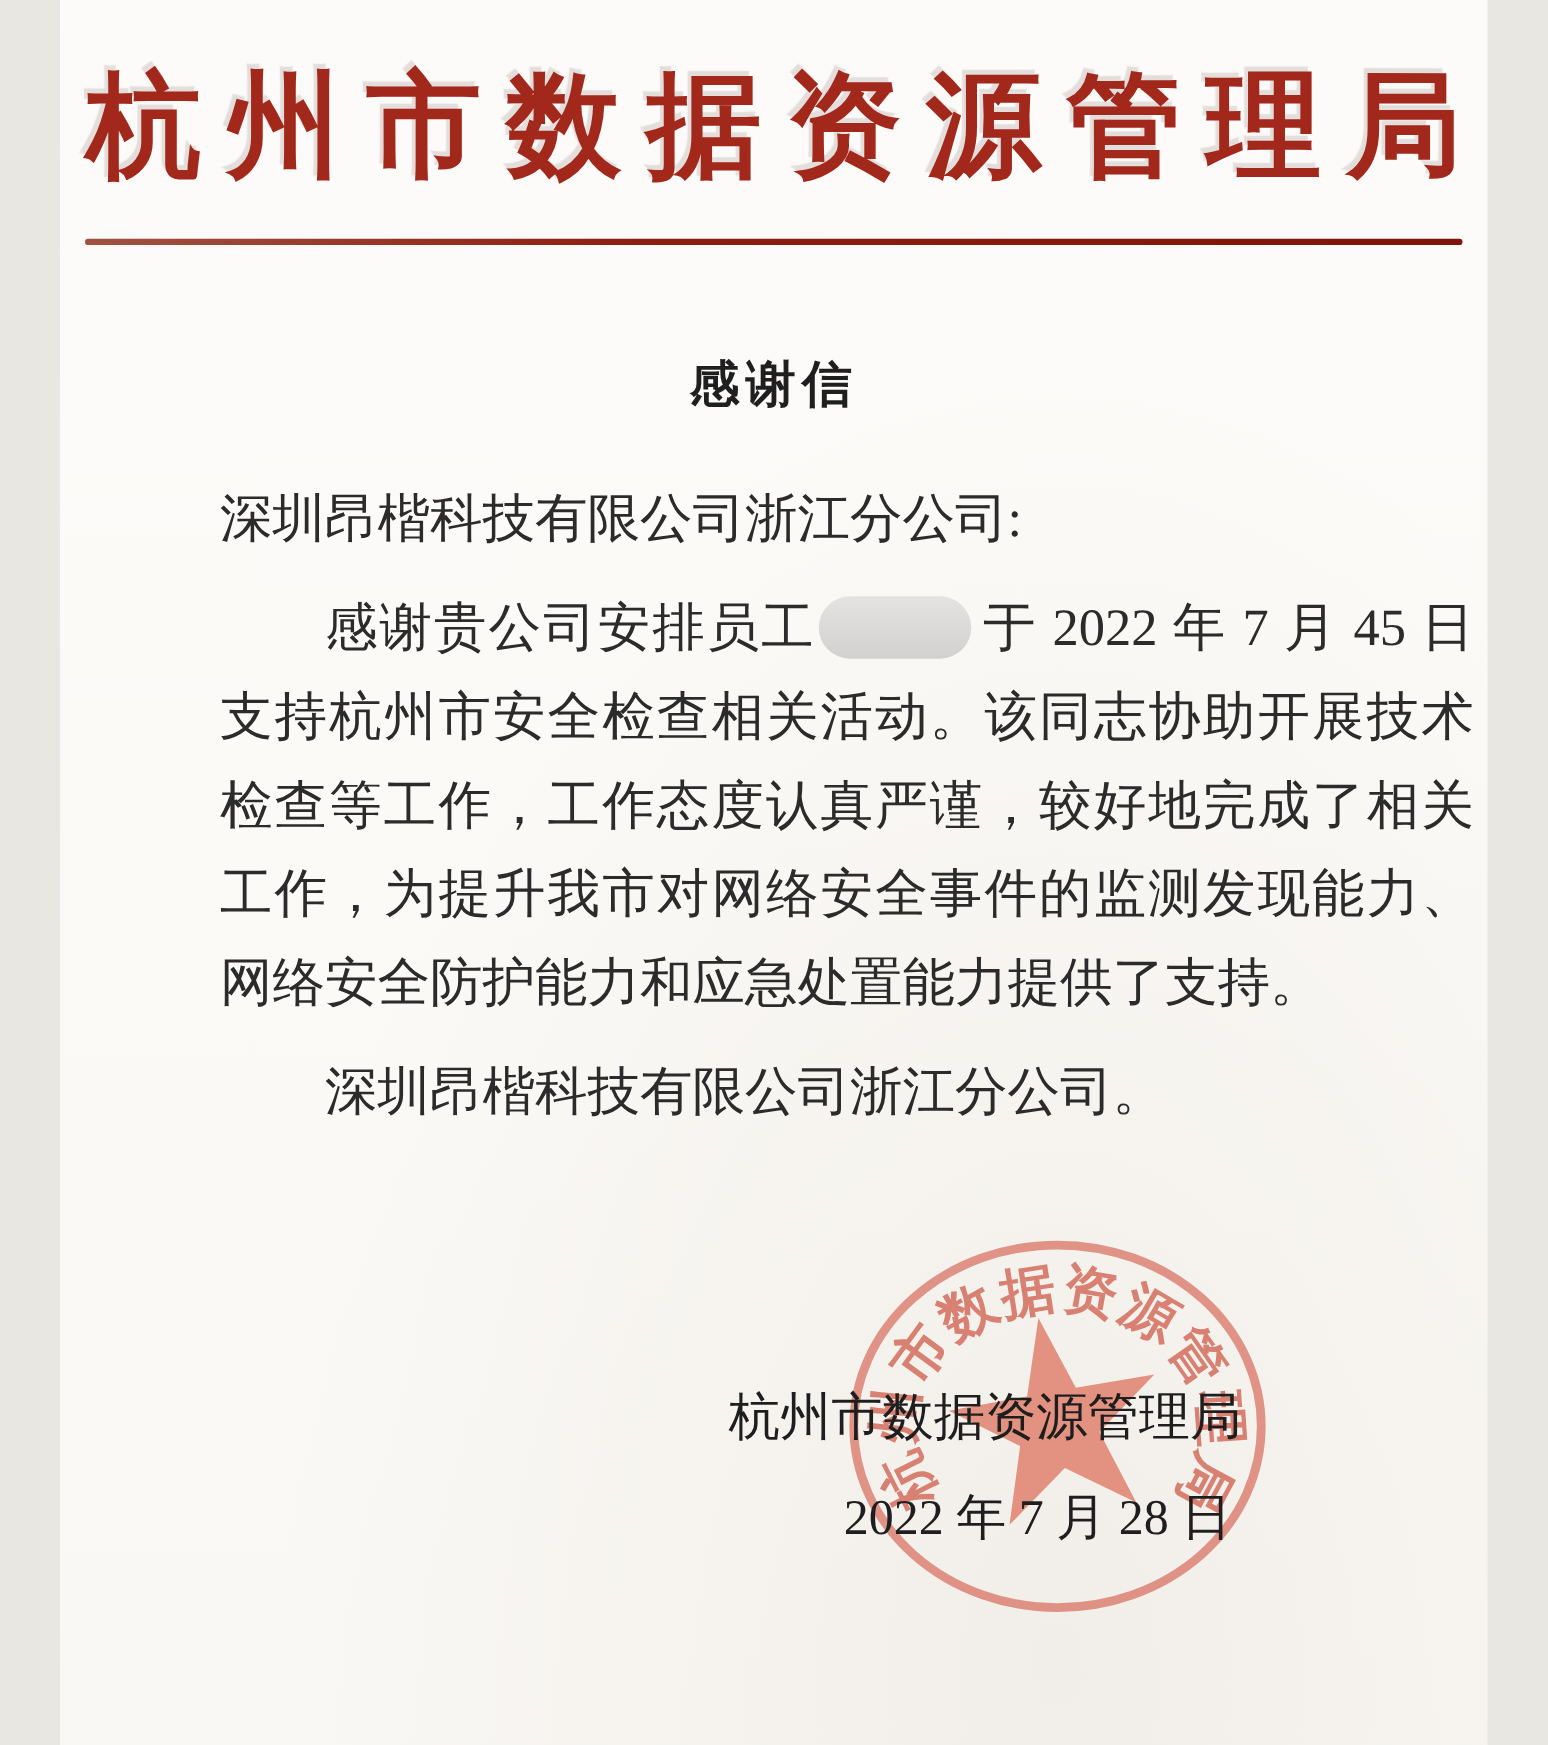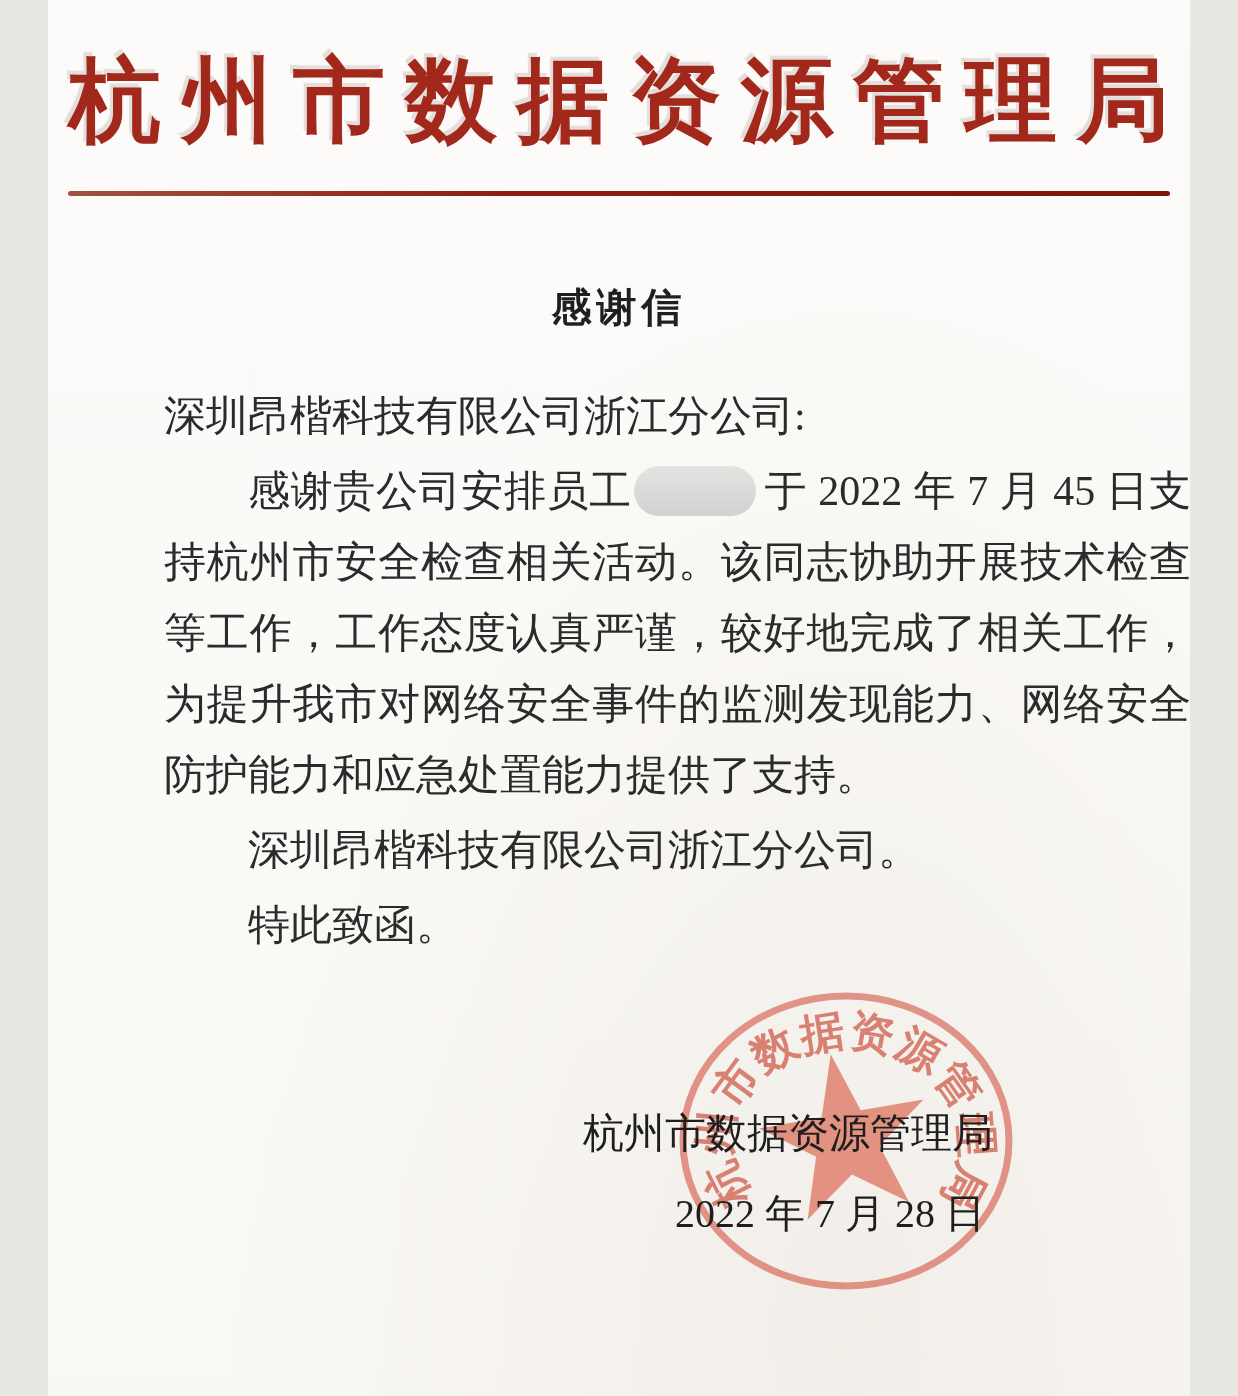--- a/index.html
+++ b/index.html
@@ -47,21 +47,21 @@
 
   
   .body-text{
     width:1035px;
     margin:46px 0 0 112px;
     font-size:42px;
     line-height:71px;
     color:#2b2b2b;
     text-align:justify;
   }
-  .body-text p{margin:4px;}
+  .body-text p{margin:16px;}
   .indent{text-indent:84px;}
 
   .redact{
     display:inline-block;
     width:122px;height:50px;
     border-radius:27px;
     background:linear-gradient(#e4e3e2,#d2d1d0);
     vertical-align:-11px;
     margin:0 8px 0 2px;
   }
@@ -97,21 +97,20 @@
   <div class="letterhead">杭州市数据资源管理局</div>
 
   <div class="rule"></div>
 
   <div class="doc-title">感谢信</div>
 
   <div class="body-text">
     <p>深圳昂楷科技有限公司浙江分公司:</p>
     <p class="indent"><span>感谢贵公司安排员工</span><span class="redact"></span><span>于 2022 年 7 月 45 日支持杭州市安全检查相关活动。该同志协助开展技术检查等工作，工作态度认真严谨，较好地完成了相关工作，为提升我市对网络安全事件的监测发现能力、网络安全防护能力和应急处置能力提供了支持。</span></p>
     <p class="indent">深圳昂楷科技有限公司浙江分公司。</p>
-    <p class="indent">特此致函。</p>
   </div>
 
   <svg class="seal" width="344" height="312" viewBox="0 0 344 312">
     <defs>
       <path id="sealArc" d="M 78 205 A 115 95 0 1 1 266 205" fill="none"></path>
     </defs>
     <ellipse cx="172" cy="150" rx="163" ry="145" fill="none" stroke="#d4604e" stroke-width="7" opacity="0.72"></ellipse>
     <polygon transform="rotate(-10 172 150)" points="172,62 191.8,122.3 255.5,122.6 204.2,160.4 223.5,221 172,184 120.5,221 139.8,160.4 88.5,122.6 152.2,122.3" fill="#dc6a54" opacity="0.78"></polygon>
     <text font-size="44" font-weight="bold" fill="#cf5a47" opacity="0.82" font-family="Liberation Serif, serif">
       <textPath href="#sealArc" textLength="452" lengthAdjust="spacing">杭州市数据资源管理局</textPath>

